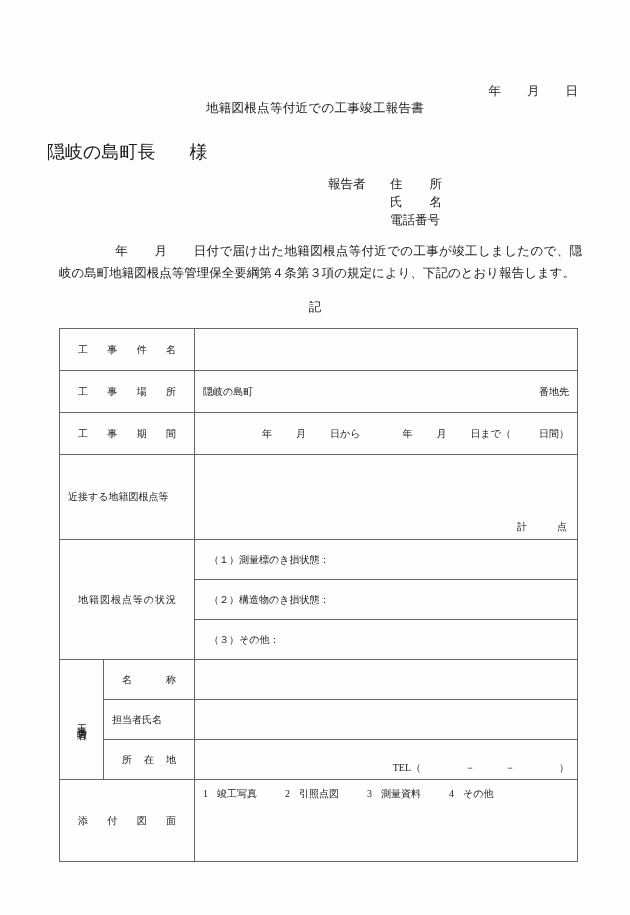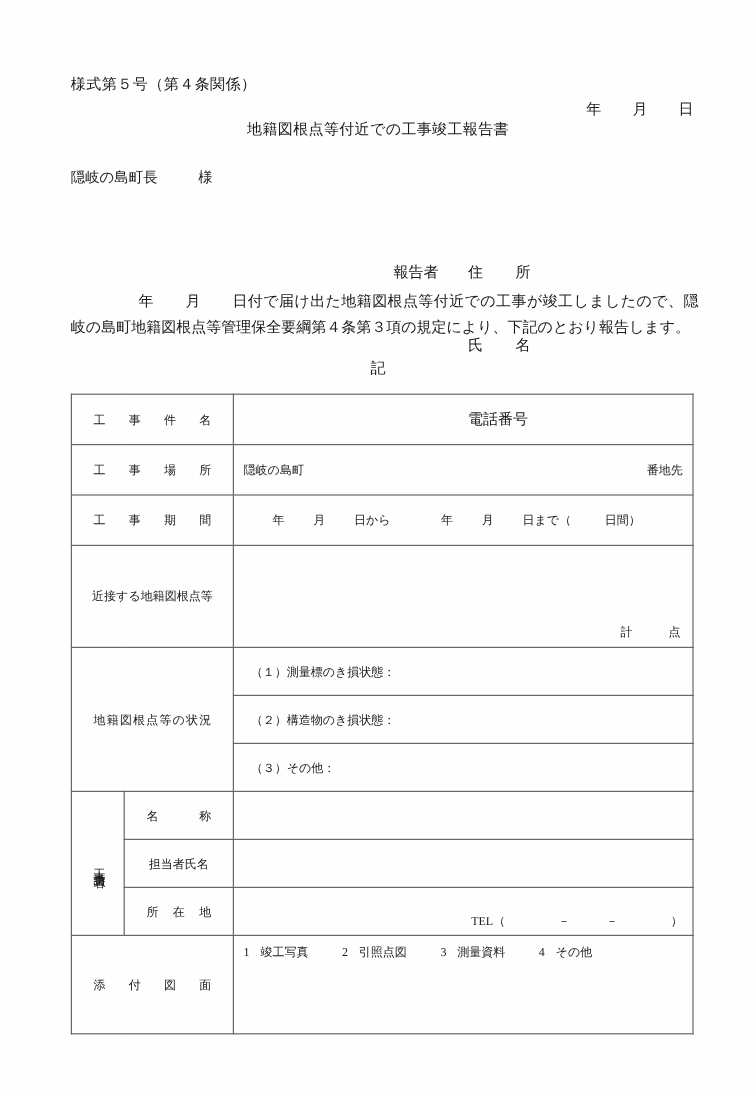--- a/index.html
+++ b/index.html
@@ -48,36 +48,36 @@
     left: 0;
     right: 0;
     top: 100px;
     text-align: center;
     font-size: 12.5px;
     letter-spacing: 0.3px;
   }
 
   .addressee {
     position: absolute;
-    left: 59px;
+    left: 47px;
     top: 140px;
-    font-size: 12px;
+    font-size: 18px;
     white-space: nowrap;
   }
   .addressee .gap { display: inline-block; width: 34px; }
 
   
   .reporter {
     position: absolute;
     left: 328px;
     top: 175px;
     font-size: 12.5px;
     line-height: 18px;
   }
-  .reporter-row { white-space: nowrap; margin-top: 43px; }
+  .reporter-row { white-space: nowrap; }
   .reporter-label {
     display: inline-block;
     width: 62px;
   }
   .sp2 {
     display: inline-block;
     text-align: justify;
     text-align-last: justify;
     width: 52px;
   }
@@ -126,21 +126,21 @@
   }
 
   
   .lbl {
     text-align: justify;
     text-align-last: justify;
     padding: 0 18px !important;
     white-space: nowrap;
   }
   .lbl-plain {
-    text-align: center;
+    text-align: left;
     white-space: nowrap;
   }
 
   .cell-left { text-align: left; }
 
   .row-h-std { height: 42px; }
   .row-h-mid { height: 40px; }
   .row-h-big { height: 85px; }
   .row-h-att { height: 82px; }
 
@@ -148,21 +148,21 @@
   .place-inner {
     display: flex;
     justify-content: space-between;
     align-items: center;
     width: 100%;
     gap: 32px;
   }
 
   
   .period {
-    text-align: left;
+    text-align: right;
     white-space: nowrap;
   }
   .period .g1 { display: inline-block; width: 24px; }
   .period .g2 { display: inline-block; width: 42px; }
   .period .g3 { display: inline-block; width: 28px; }
 
   
   .near-cell {
     position: relative;
     height: 85px;
@@ -215,21 +215,20 @@
     text-align: left;
     padding-left: 14px !important;
     white-space: nowrap;
   }
 </style>
 </head>
 <body>
 
 <div class="page">
 
-  <div class="form-no">様式第５号（第４条関係）</div>
 
   <div class="date-line">
     <span>年</span><span class="gap"></span><span>月</span><span class="gap"></span><span>日</span>
   </div>
 
   <div class="doc-title">地籍図根点等付近での工事竣工報告書</div>
 
   <div class="addressee">
     <span>隠岐の島町長</span><span class="gap"></span><span>様</span>
   </div>

